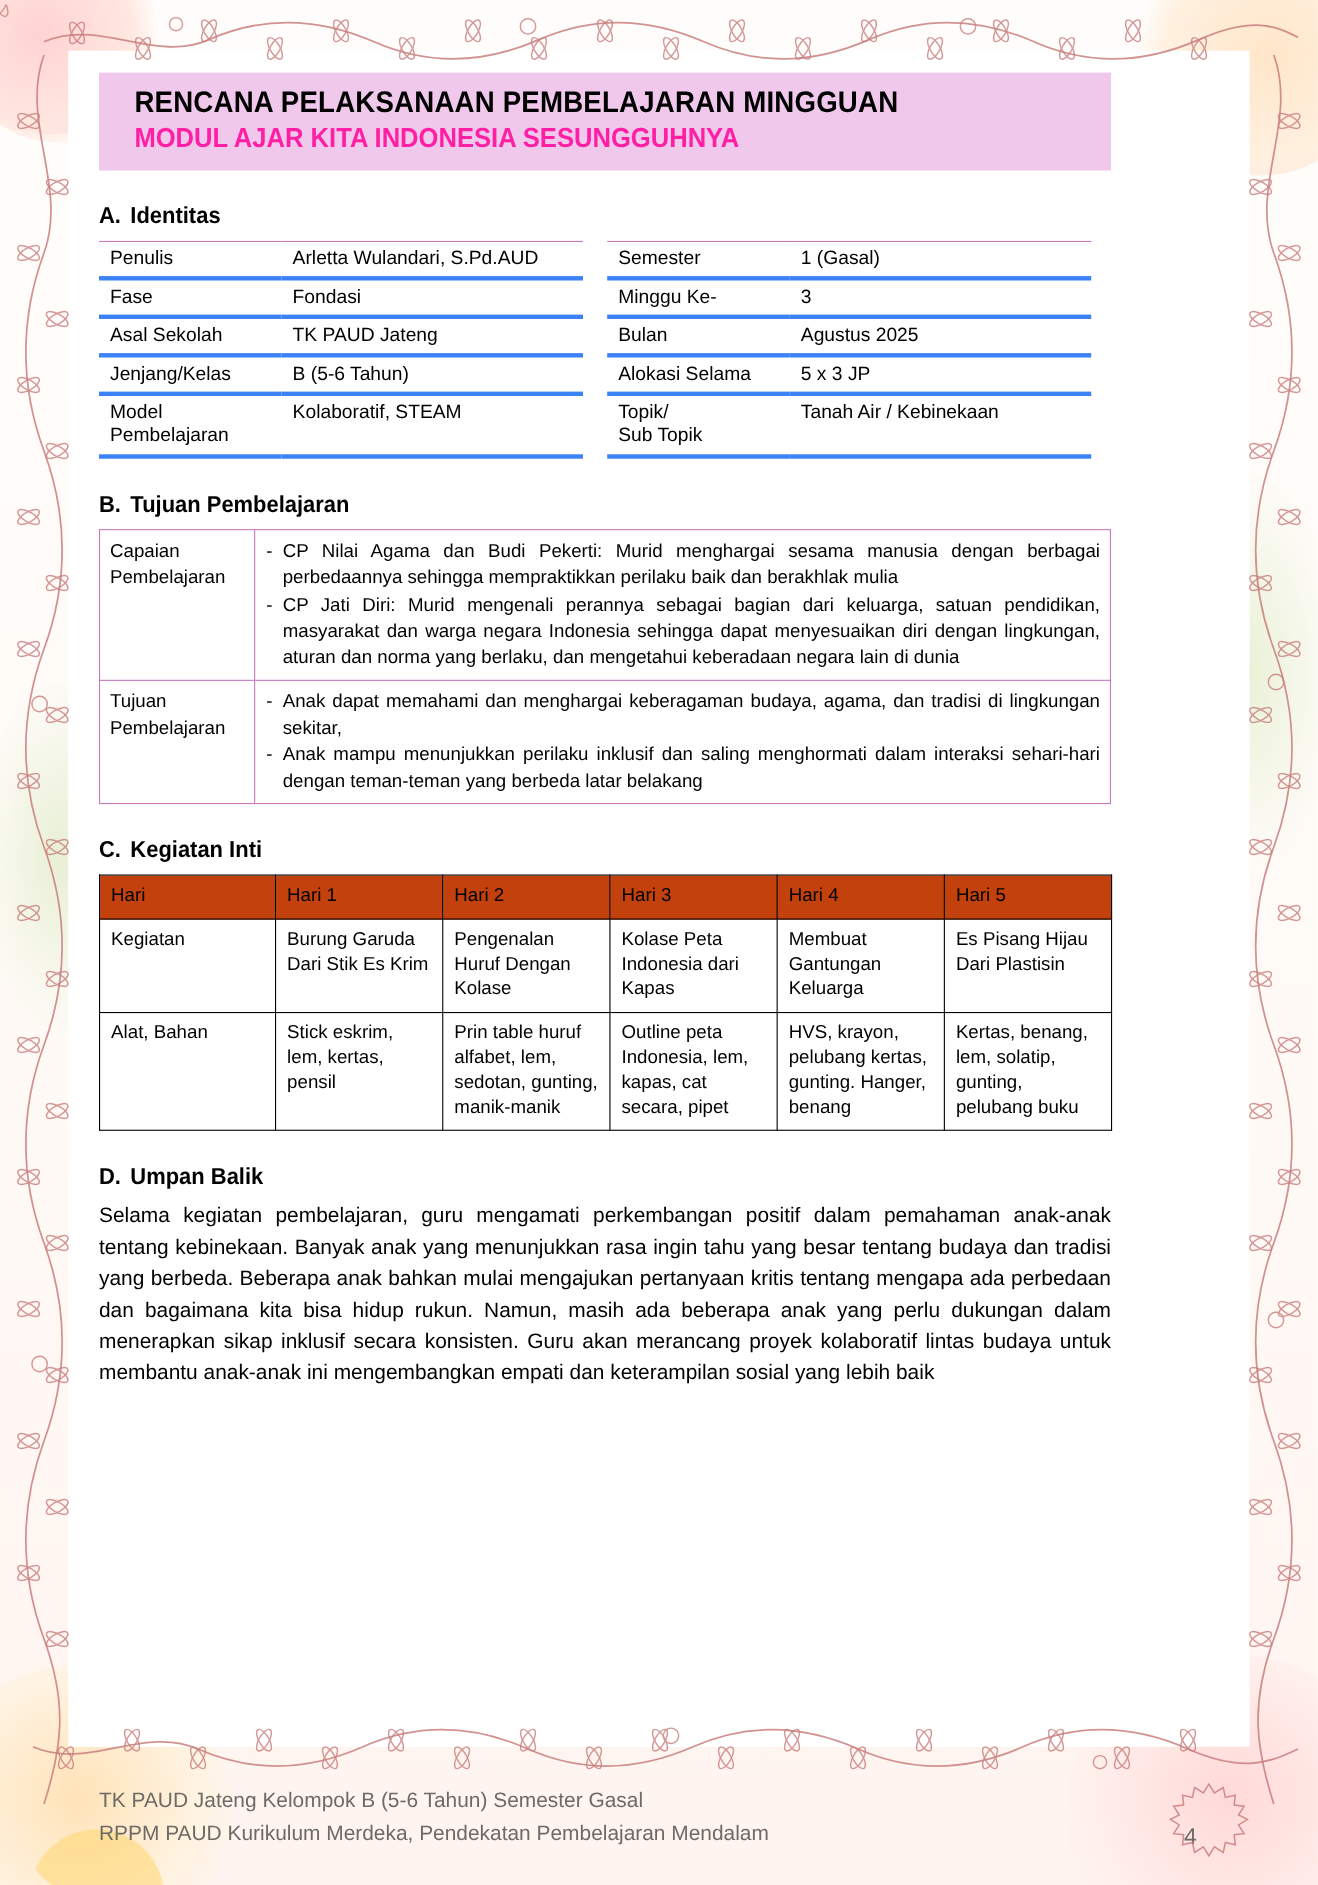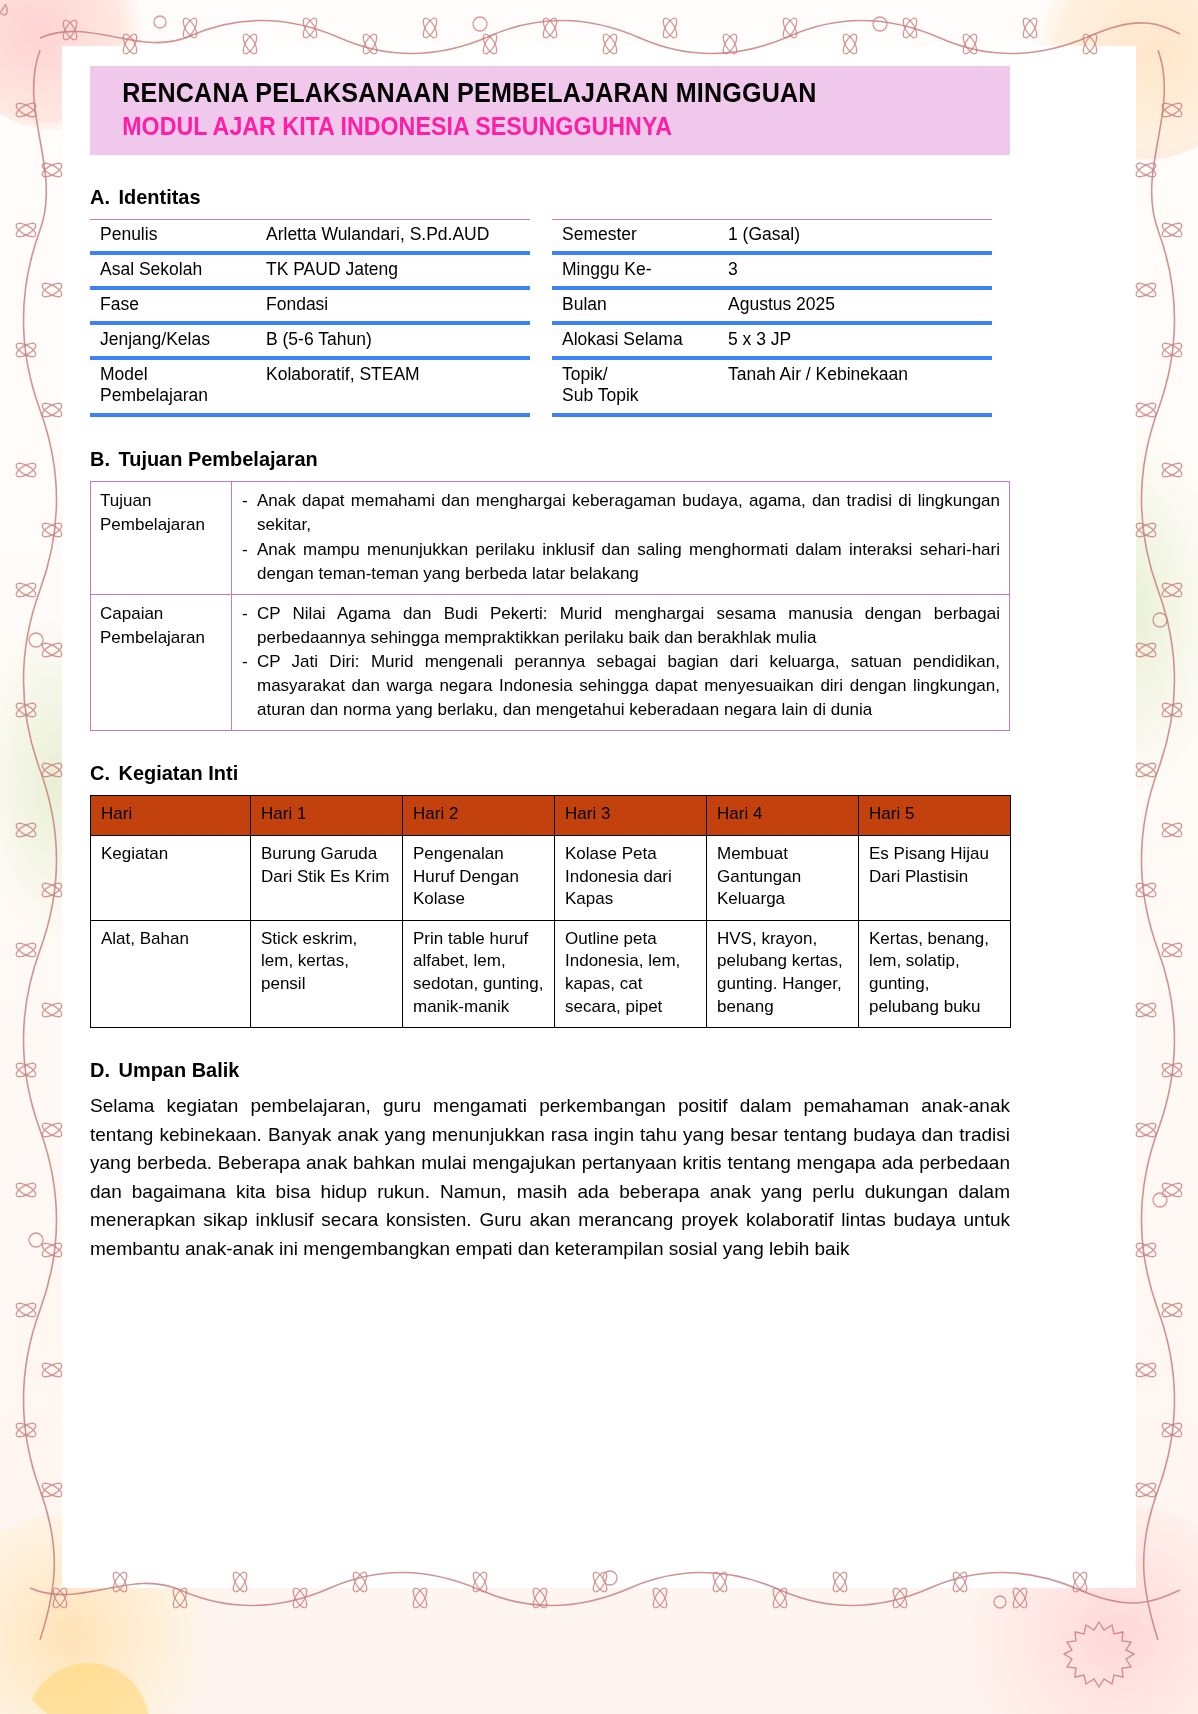--- a/index.html
+++ b/index.html
@@ -505,26 +505,26 @@
     </div>
 
     <div class="id-wrap">
       <table class="id-tbl">
           <tbody>
         <tr>
           <td class="k">Penulis</td>
           <td class="v">Arletta Wulandari, S.Pd.AUD</td>
         </tr>
         <tr>
+          <td class="k">Fase</td>
+          <td class="v">Fondasi</td>
+        </tr>
+        <tr>
           <td class="k">Asal Sekolah</td>
           <td class="v">TK PAUD Jateng</td>
-        </tr>
-        <tr>
-          <td class="k">Fase</td>
-          <td class="v">Fondasi</td>
         </tr>
         <tr>
           <td class="k">Jenjang/Kelas</td>
           <td class="v">B (5-6 Tahun)</td>
         </tr>
         <tr class="tall">
           <td class="k">
             <div>Model</div>
             <div>Pembelajaran</div>
           </td>
@@ -561,44 +561,44 @@
       </tbody>
         </table>
     </div>
 
     <div class="sec-head">
       <span class="ltr">B.</span><span>Tujuan Pembelajaran</span>
     </div>
 
     <table class="b-tbl">
         <tbody>
+      <tr>
+        <td class="lbl">
+          <div>Capaian</div>
+          <div>Pembelajaran</div>
+        </td>
+        <td>
+          <ul>
+            <li>CP Nilai Agama dan Budi Pekerti: Murid menghargai sesama manusia dengan berbagai perbedaannya sehingga mempraktikkan perilaku baik dan berakhlak mulia</li>
+            <li>CP Jati Diri: Murid mengenali perannya sebagai bagian dari keluarga, satuan pendidikan, masyarakat dan warga negara Indonesia sehingga dapat menyesuaikan diri dengan lingkungan, aturan dan norma yang berlaku, dan mengetahui keberadaan negara lain di dunia</li>
+          </ul>
+        </td>
+      </tr>
       <tr>
         <td class="lbl">
           <div>Tujuan</div>
           <div>Pembelajaran</div>
         </td>
         <td>
           <ul>
             <li>Anak dapat memahami dan menghargai keberagaman budaya, agama, dan tradisi di lingkungan sekitar,</li>
             <li>Anak mampu menunjukkan perilaku inklusif dan saling menghormati dalam interaksi sehari-hari dengan teman-teman yang berbeda latar belakang</li>
           </ul>
         </td>
       </tr>
-      <tr>
-        <td class="lbl">
-          <div>Capaian</div>
-          <div>Pembelajaran</div>
-        </td>
-        <td>
-          <ul>
-            <li>CP Nilai Agama dan Budi Pekerti: Murid menghargai sesama manusia dengan berbagai perbedaannya sehingga mempraktikkan perilaku baik dan berakhlak mulia</li>
-            <li>CP Jati Diri: Murid mengenali perannya sebagai bagian dari keluarga, satuan pendidikan, masyarakat dan warga negara Indonesia sehingga dapat menyesuaikan diri dengan lingkungan, aturan dan norma yang berlaku, dan mengetahui keberadaan negara lain di dunia</li>
-          </ul>
-        </td>
-      </tr>
     </tbody>
       </table>
 
     <div class="sec-head">
       <span class="ltr">C.</span><span>Kegiatan Inti</span>
     </div>
 
     <table class="c-tbl">
       <colgroup>
         <col class="c0">
@@ -639,19 +639,26 @@
     </table>
 
     <div class="sec-head">
       <span class="ltr">D.</span><span>Umpan Balik</span>
     </div>
 
     <div class="d-par">Selama kegiatan pembelajaran, guru mengamati perkembangan positif dalam pemahaman anak-anak tentang kebinekaan. Banyak anak yang menunjukkan rasa ingin tahu yang besar tentang budaya dan tradisi yang berbeda. Beberapa anak bahkan mulai mengajukan pertanyaan kritis tentang mengapa ada perbedaan dan bagaimana kita bisa hidup rukun. Namun, masih ada beberapa anak yang perlu dukungan dalam menerapkan sikap inklusif secara konsisten. Guru akan merancang proyek kolaboratif lintas budaya untuk membantu anak-anak ini mengembangkan empati dan keterampilan sosial yang lebih baik</div>
 
   </div>
 
+  <div class="footer">
+    <div class="lines">
+      <div>TK PAUD Jateng Kelompok B (5-6 Tahun) Semester Gasal</div>
+      <div>RPPM PAUD Kurikulum Merdeka, Pendekatan Pembelajaran Mendalam</div>
+    </div>
+    <div class="pageno">4</div>
+  </div>
 
   <svg class="pagebadge" viewBox="0 0 78 78">
     <g stroke="#c97f7f" stroke-width="1.4" fill="none" opacity=".85">
       <path d="M39 4 L44 12 L52 7 L54 16 L63 14 L62 23 L71 24 L66 32 L74 36 L66 41 L71 49 L62 50 L63 59 L54 57 L52 66 L44 61 L39 69 L34 61 L26 66 L24 57 L15 59 L16 50 L7 49 L12 41 L4 36 L12 32 L7 24 L16 23 L15 14 L24 16 L26 7 L34 12 Z"></path>
     </g>
   </svg>
 </div>
 
 </body></html>

